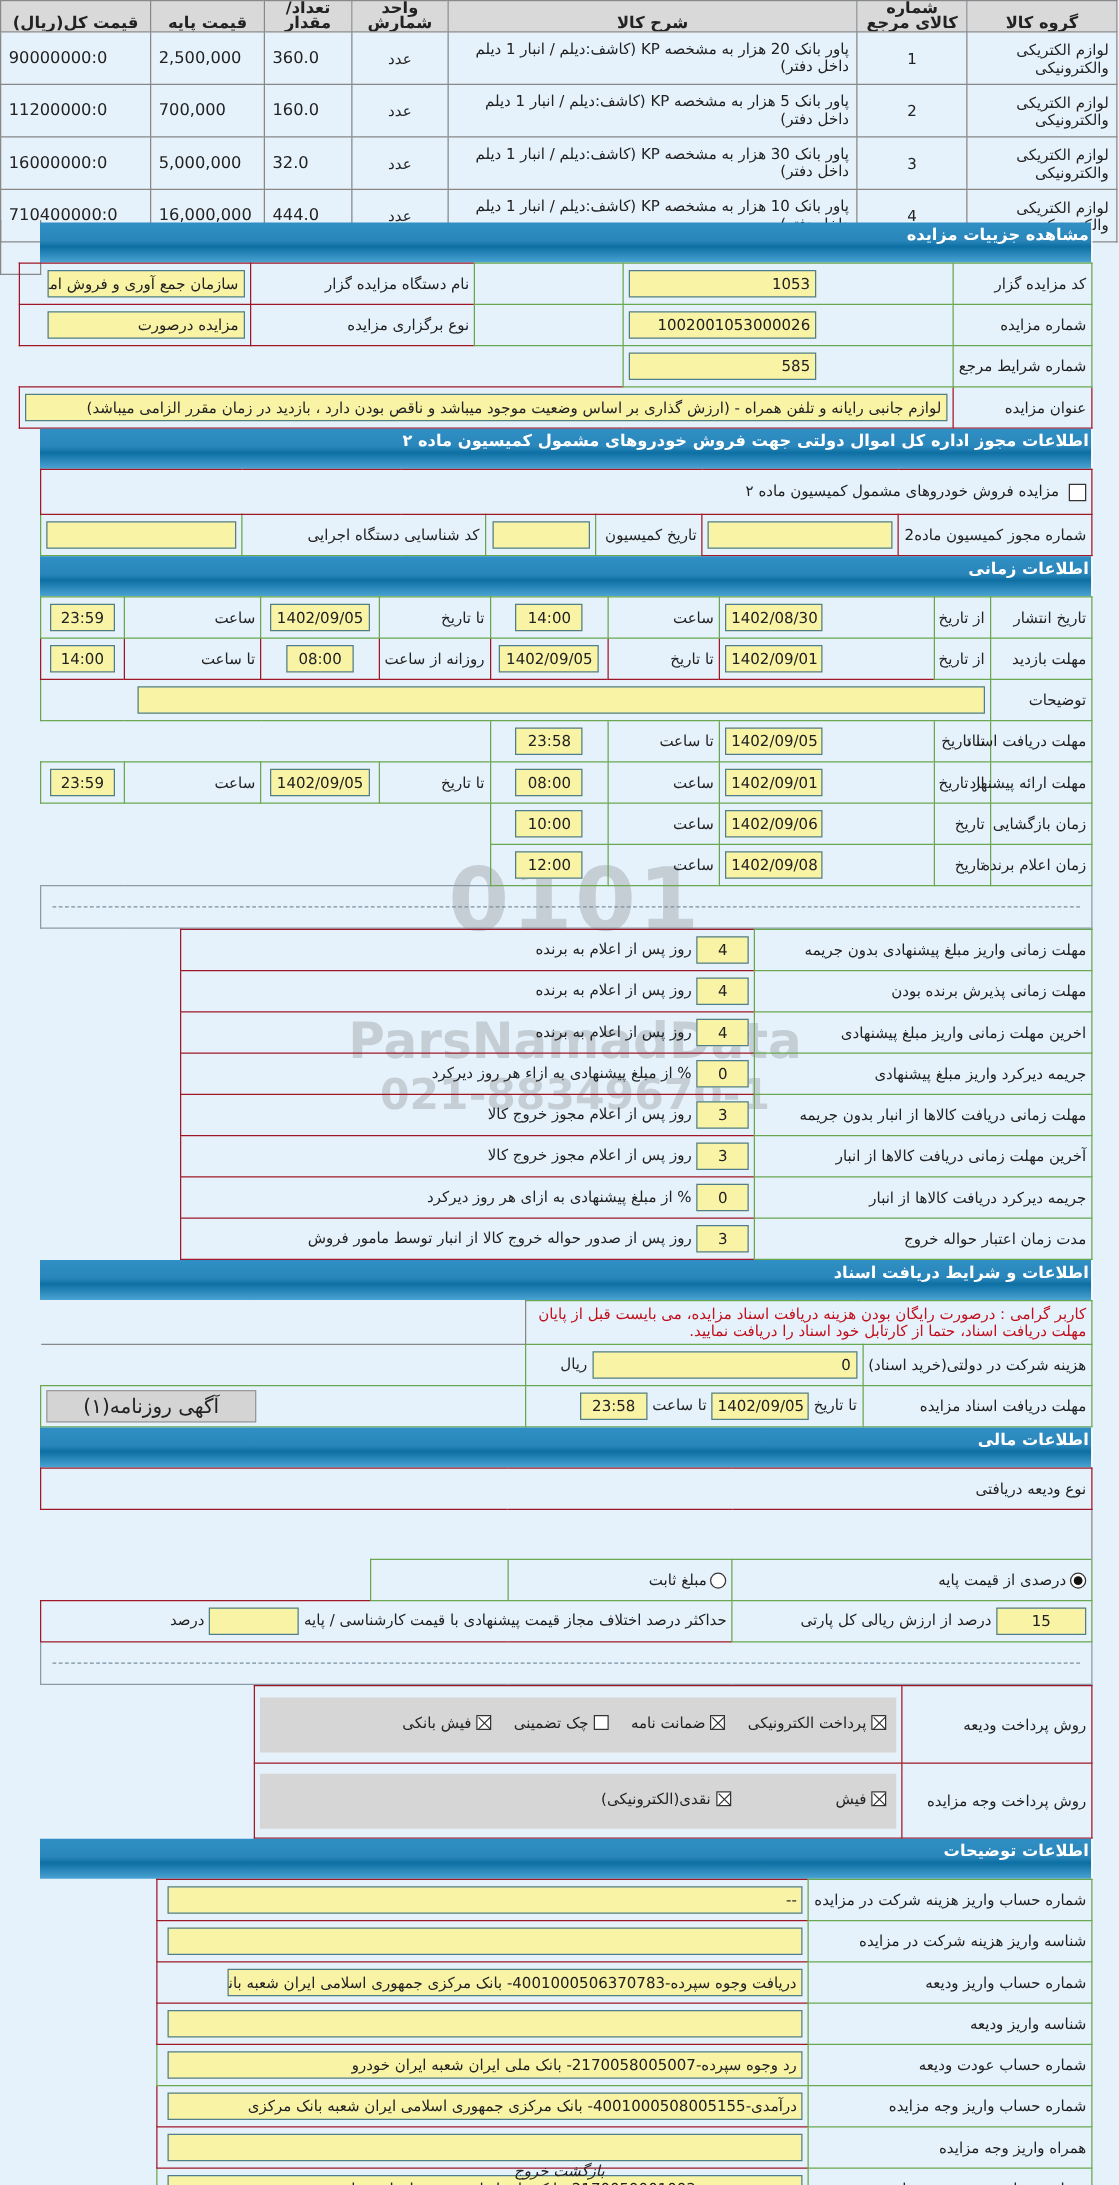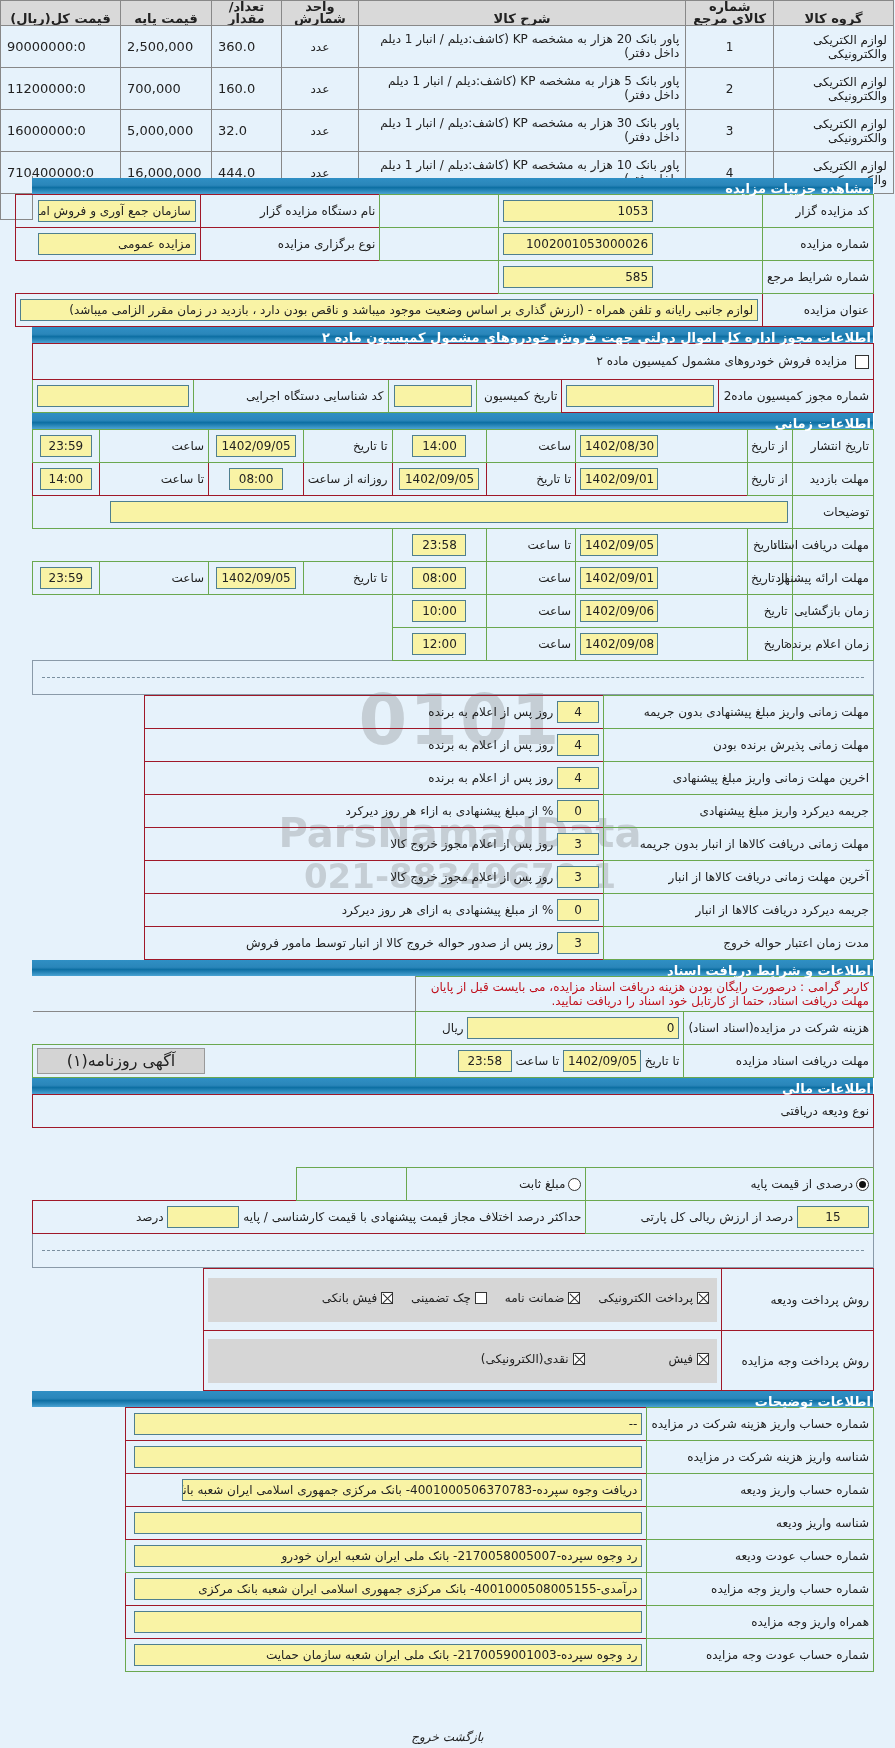--- a/index.html
+++ b/index.html
@@ -26,21 +26,21 @@
   .items td.num { text-align: left; direction: ltr; font-size: 13px; }
   .items td.c { text-align: center; }
   .items td.desc { text-align: right; vertical-align: top; padding-top: 6px; }
   .stub {
     position: absolute; left: 0; top: 176px; width: 33px; height: 44px;
     border: 1px solid #888; border-top: none; background: transparent;
   }
 
   .panel { position: absolute; left: 32px; width: 842px; }
   .hdr {
-    height: 16px; color: #fff; font-weight: bold; font-size: 13px;
+    height: 32px; color: #fff; font-weight: bold; font-size: 13px;
     padding-right: 2px; line-height: 22px;
     background: linear-gradient(to bottom, #2f8fc4 0%, #2a86ba 45%, #0d6fa3 60%, #4aa3d3 100%);
     border-right: 1px solid #fff;
   }
   table.f { width: 100%; border-collapse: collapse; }
   table.f td { height: 33px; padding: 3px 4px; vertical-align: middle; font-size: 12px; white-space: nowrap; }
   .g { border: 1px solid #6aa84f; }
   .r { border: 1px solid #a01828; }
   .inp {
     display: inline-block; background: #f9f3a5; border: 1px solid #4f7f8f;
@@ -173,21 +173,21 @@
       <td class="g" style="text-align:left;"><span class="inp ltr" style="width:150px;">1053</span></td>
       <td class="g"></td>
       <td class="r lbl">نام دستگاه مزایده گزار</td>
       <td class="r"><span class="inp" style="width:158px;">سازمان جمع آوری و فروش امو</span></td>
     </tr>
     <tr>
       <td class="g lbl">شماره مزایده</td>
       <td class="g" style="text-align:left;"><span class="inp ltr" style="width:150px;">1002001053000026</span></td>
       <td class="g"></td>
       <td class="r lbl">نوع برگزاری مزایده</td>
-      <td class="r"><span class="inp" style="width:158px;">مزایده عمومی</span></td>
+      <td class="r"><span class="inp" style="width:158px;">مزایده درصورت</span></td>
     </tr>
     <tr>
       <td class="g lbl">شماره شرایط مرجع</td>
       <td class="g" style="text-align:left;"><span class="inp ltr" style="width:150px;">585</span></td>
       <td colspan="3"></td>
     </tr>
     <tr>
       <td class="r lbl">عنوان مزایده</td>
       <td class="r" colspan="4"><span class="inp" style="width:738px;">لوازم جانبی رایانه و تلفن همراه - (ارزش گذاری بر اساس وضعیت موجود میباشد و ناقص بودن دارد ، بازدید در زمان مقرر الزامی میباشد)</span></td>
     </tr>
@@ -362,21 +362,21 @@
         <col style="width:178px">
         <col style="width:270px">
         <col style="width:394px">
       </colgroup>
     <tbody>
         <tr>
       <td colspan="2" class="g note" style="height:26px; white-space:normal; border-left:1px solid #888;">کاربر گرامی : درصورت رایگان بودن هزینه دریافت اسناد مزایده، می بایست قبل از پایان مهلت دریافت اسناد، حتما از کارتابل خود اسناد را دریافت نمایید.</td>
       <td style="border-bottom:1px solid #888;"></td>
     </tr>
     <tr>
-      <td class="g lbl">هزینه شرکت در مزایده(اسناد اسناد)</td>
+      <td class="g lbl">هزینه شرکت در دولتی(خرید اسناد)</td>
       <td class="g"><span class="inp ltr" style="width:212px;">0</span> <span>ریال</span></td>
       <td></td>
     </tr>
     <tr>
       <td class="g lbl">مهلت دریافت اسناد مزایده</td>
       <td class="g">
         <span>تا تاریخ</span>
         <span class="inp ltr ctr" style="width:78px;">1402/09/05</span>
         <span>تا ساعت</span>
         <span class="inp ltr ctr" style="width:54px;">23:58</span>

